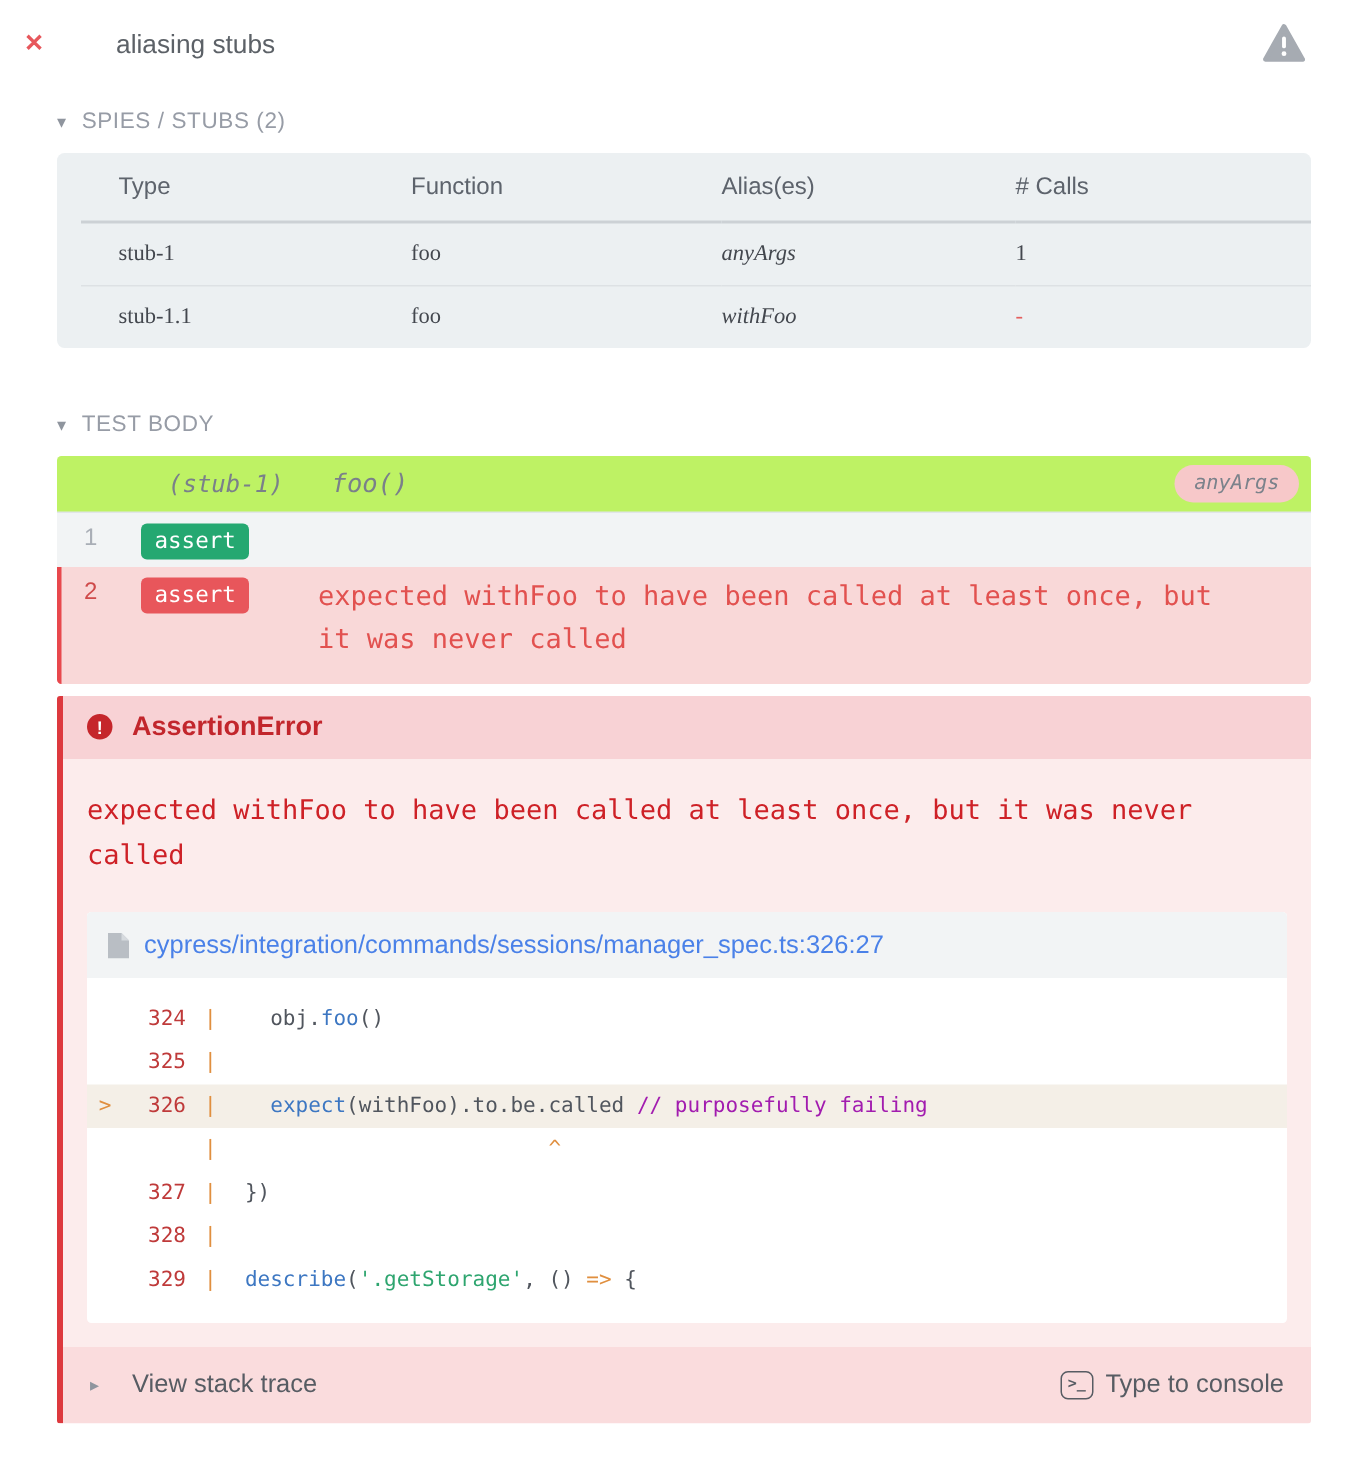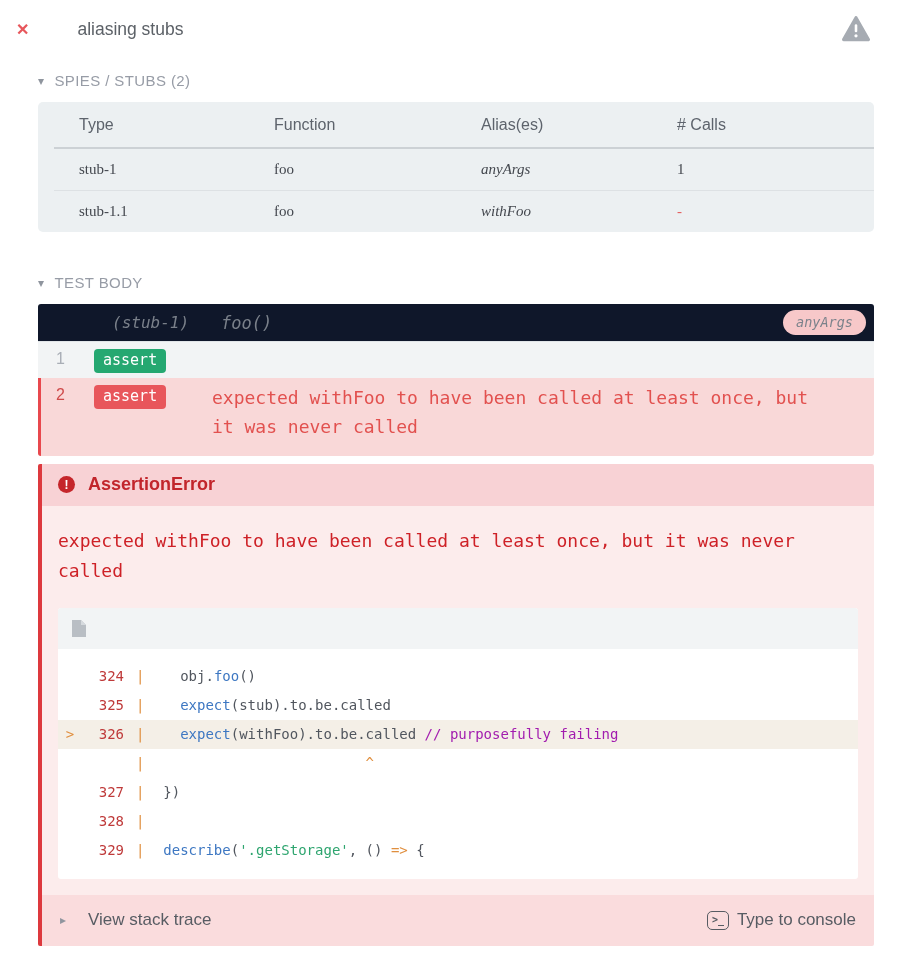--- a/index.html
+++ b/index.html
@@ -35,21 +35,21 @@
   thead tr { border-bottom: 2px solid #ccd1d5; }
   tbody tr { border-bottom: 1px solid #dde1e4; }
   tbody tr:last-child { border-bottom: none; }
   td { font-family: Liberation Serif, serif; font-size: 15px; color: #43474e; padding: 12px 0; }
   td.alias { font-style: italic; }
   td.calls-missing { color: #e45e5e; }
 
   
   .cmd-block { margin-top: 13px; border-radius: 3px; overflow: hidden; }
   .instr-row {
-    background: #0f172a; display: flex; align-items: center;
+    background: #bef264; display: flex; align-items: center;
     padding: 6px 8px 6px 16px; min-height: 37px; border-bottom: 1px solid #e1e5e8;
   }
   .instr-ref { font-family: "DejaVu Sans Mono", monospace; font-style: italic; font-size: 16px; color: #7a808a; margin-left: 58px; }
   .instr-call { font-family: "DejaVu Sans Mono", monospace; font-style: italic; font-size: 17px; color: #7a808a; margin-left: 32px; }
   .instr-tag {
     margin-left: auto; background: #f7c8c9; color: #7b828b;
     font-family: "DejaVu Sans Mono", monospace; font-style: italic; font-size: 13.5px;
     padding: 4px 13px 5px; border-radius: 20px;
   }
   .cmd-row { display: grid; grid-template-columns: 26px 104px 1fr; column-gap: 14px; padding: 5px 8px 5px 16px; align-items: start; }
@@ -189,24 +189,25 @@
 
     <div class="error-body">
       <div class="error-msg">expected withFoo to have been called at least once, but it was never called</div>
 
       <div class="code-frame">
         <div class="file-hdr">
           <svg width="14" height="17" viewBox="0 0 14 17">
             <path d="M0 0 h9 l5 5 v12 H0 Z" fill="#b9bec4"></path>
             <path d="M9 0 l5 5 h-5 Z" fill="#d6dade"></path>
           </svg>
+          <a class="file-link">cypress/integration/commands/sessions/manager_spec.ts:326:27</a>
         </div>
         <div class="code-body" id="code-lines">
             <div class="cl"><span class="cl-marker"></span><span class="cl-num">324</span><span class="cl-pipe">|</span><span class="cl-code"><span class="tk-p">    obj.</span><span class="tk-fn">foo</span><span class="tk-p">()</span></span></div>
-            <div class="cl"><span class="cl-marker"></span><span class="cl-num">325</span><span class="cl-pipe">|</span><span class="cl-code"><span class="tk-p">    </span><span class="tk-fn">expect</span><span class="tk-p">(stub).to.be.called</span></span></div>
+            <div class="cl"><span class="cl-marker"></span><span class="cl-num">325</span><span class="cl-pipe">|</span></div>
             <div class="cl hl"><span class="cl-marker">&gt;</span><span class="cl-num">326</span><span class="cl-pipe">|</span><span class="cl-code"><span class="tk-p">    </span><span class="tk-fn">expect</span><span class="tk-p">(withFoo).to.be.called </span><span class="tk-com">// purposefully failing</span></span></div>
             <div class="cl"><span class="cl-marker"></span><span class="cl-num"></span><span class="cl-pipe">|</span><span class="cl-code"><span class="tk-p">                          </span><span class="tk-caret">^</span></span></div>
             <div class="cl"><span class="cl-marker"></span><span class="cl-num">327</span><span class="cl-pipe">|</span><span class="cl-code"><span class="tk-p">  })</span></span></div>
             <div class="cl"><span class="cl-marker"></span><span class="cl-num">328</span><span class="cl-pipe">|</span><span class="cl-code"></span></div>
             <div class="cl"><span class="cl-marker"></span><span class="cl-num">329</span><span class="cl-pipe">|</span><span class="cl-code"><span class="tk-p">  </span><span class="tk-fn">describe</span><span class="tk-p">(</span><span class="tk-str">'.getStorage'</span><span class="tk-p">, () </span><span class="tk-ar">=&gt;</span><span class="tk-p"> {</span></span></div>
           </div>
       </div>
     </div>
 
     <div class="error-footer">

